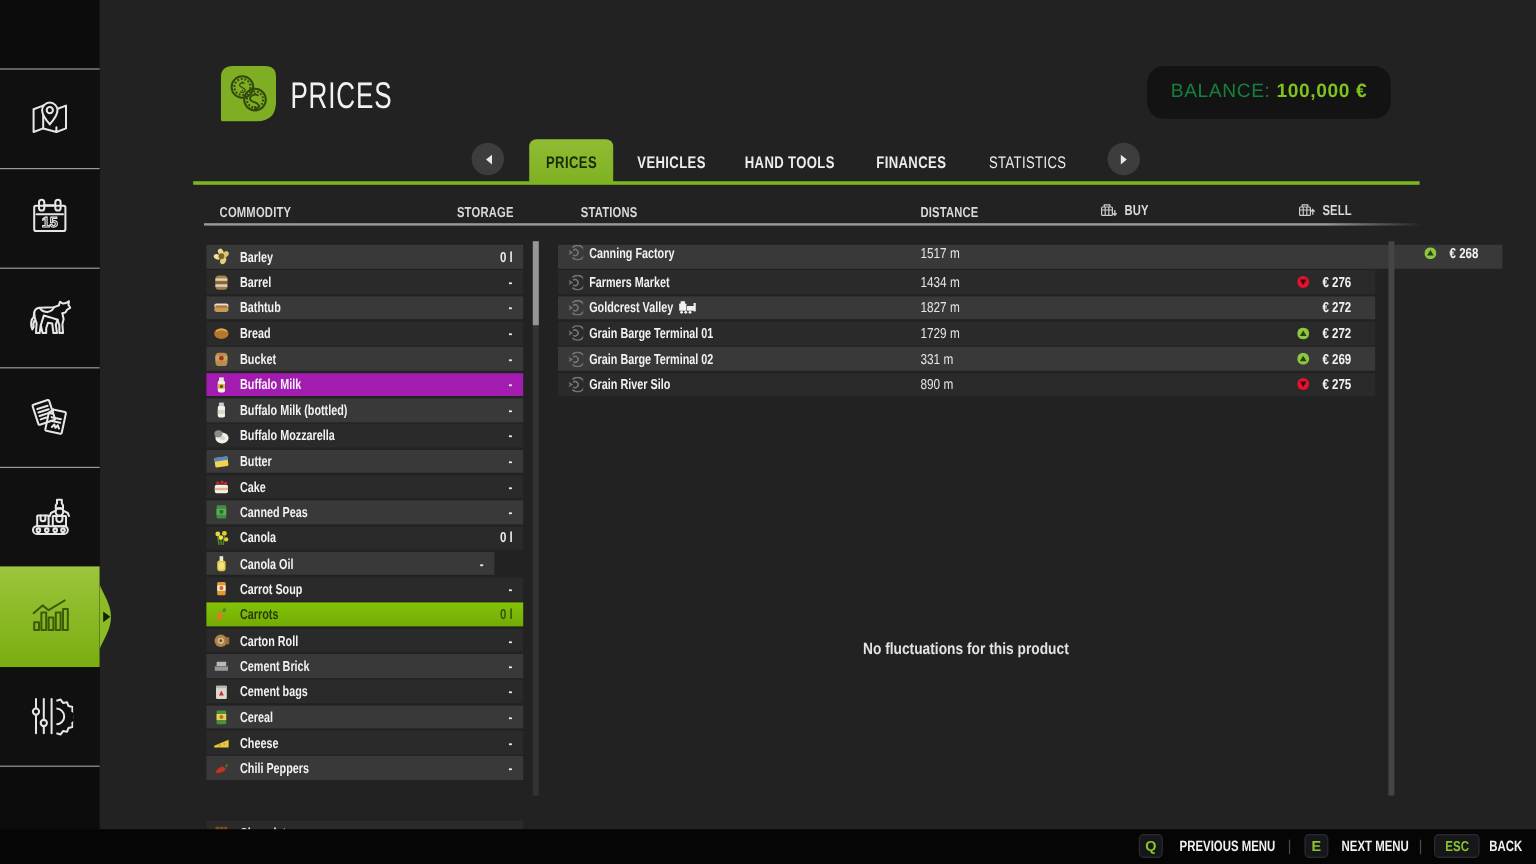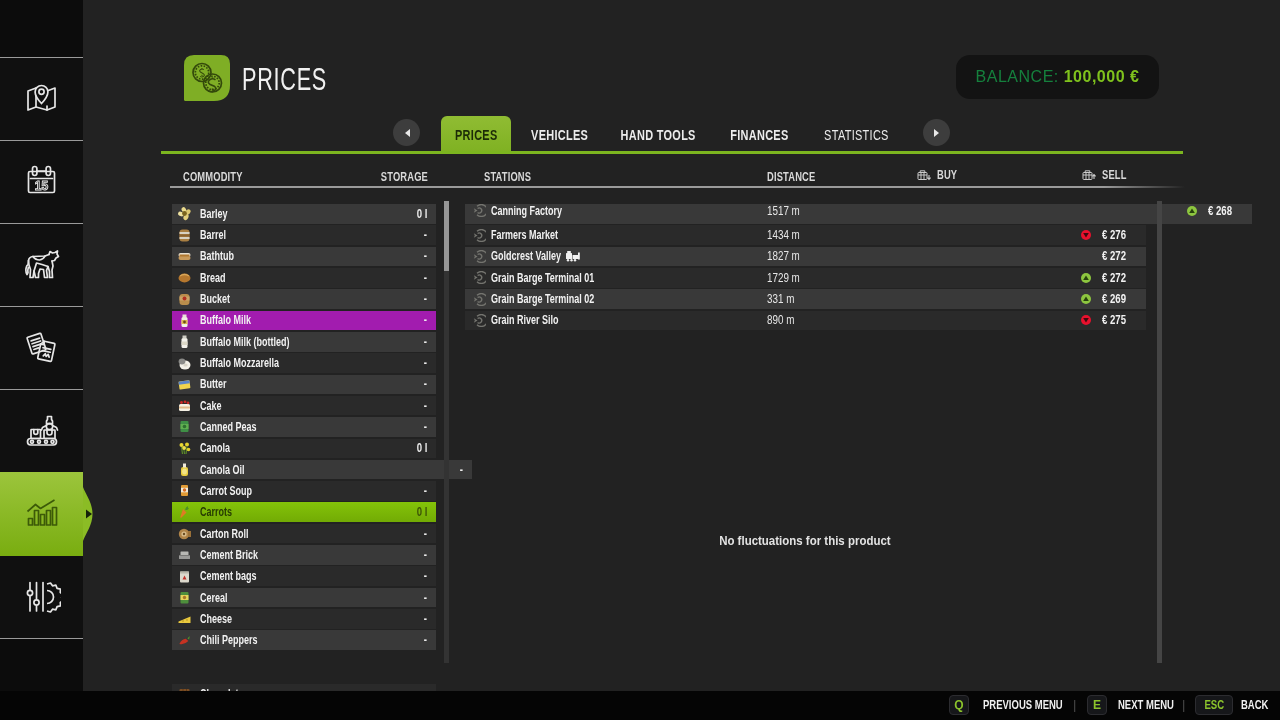--- a/index.html
+++ b/index.html
@@ -321,21 +321,21 @@
           <circle cx="4.5" cy="4" r="2" fill="#ead832"></circle>
           <circle cx="10" cy="3.5" r="2" fill="#e2cf2c"></circle>
           <circle cx="7" cy="7" r="2" fill="#efdf4a"></circle>
           <path d="M4.5,6 L5.5,13 M10,5.5 L9,13 M7,9 L7.5,13" stroke="#5a8a28" stroke-width="1.2" fill="none"></path>
           <circle cx="11.5" cy="8.5" r="1.8" fill="#e2cf2c"></circle>
         </g>
       </svg></span>
     <span style="font-size:12px;font-weight:bold;color:#f2f2f2;display:inline-block;transform:scaleX(0.75);transform-origin:left center;white-space:nowrap">Canola</span>
     <span style="margin-left:auto;margin-right:9px;font-size:12px;font-weight:bold;color:#ececec;display:inline-block;transform:scaleX(0.8);transform-origin:right center">0 l</span>
   </div>
-<div style="position:absolute;left:172px;top:459.84px;width:300px;height:19.6px;background:#393939;display:flex;align-items:center;">
+<div style="position:absolute;left:172px;top:459.84px;width:240px;height:19.6px;background:#393939;display:flex;align-items:center;">
     <span style="width:15px;height:15px;margin:0 8px 0 5px;flex:none"><svg width="15" height="15" viewBox="0 0 15 15">
         <g>
           <rect x="4" y="5" width="7" height="9" rx="2" fill="#e9cd3e"></rect>
           <rect x="6" y="1.5" width="3" height="4" fill="#efe9da"></rect>
           <ellipse cx="7.5" cy="9.5" rx="2.4" ry="3" fill="#f2e388"></ellipse>
         </g>
       </svg></span>
     <span style="font-size:12px;font-weight:bold;color:#f2f2f2;display:inline-block;transform:scaleX(0.75);transform-origin:left center;white-space:nowrap">Canola Oil</span>
     <span style="margin-left:auto;margin-right:9px;font-size:12px;font-weight:bold;color:#ececec;display:inline-block;transform:scaleX(0.8);transform-origin:right center">-</span>
   </div>

